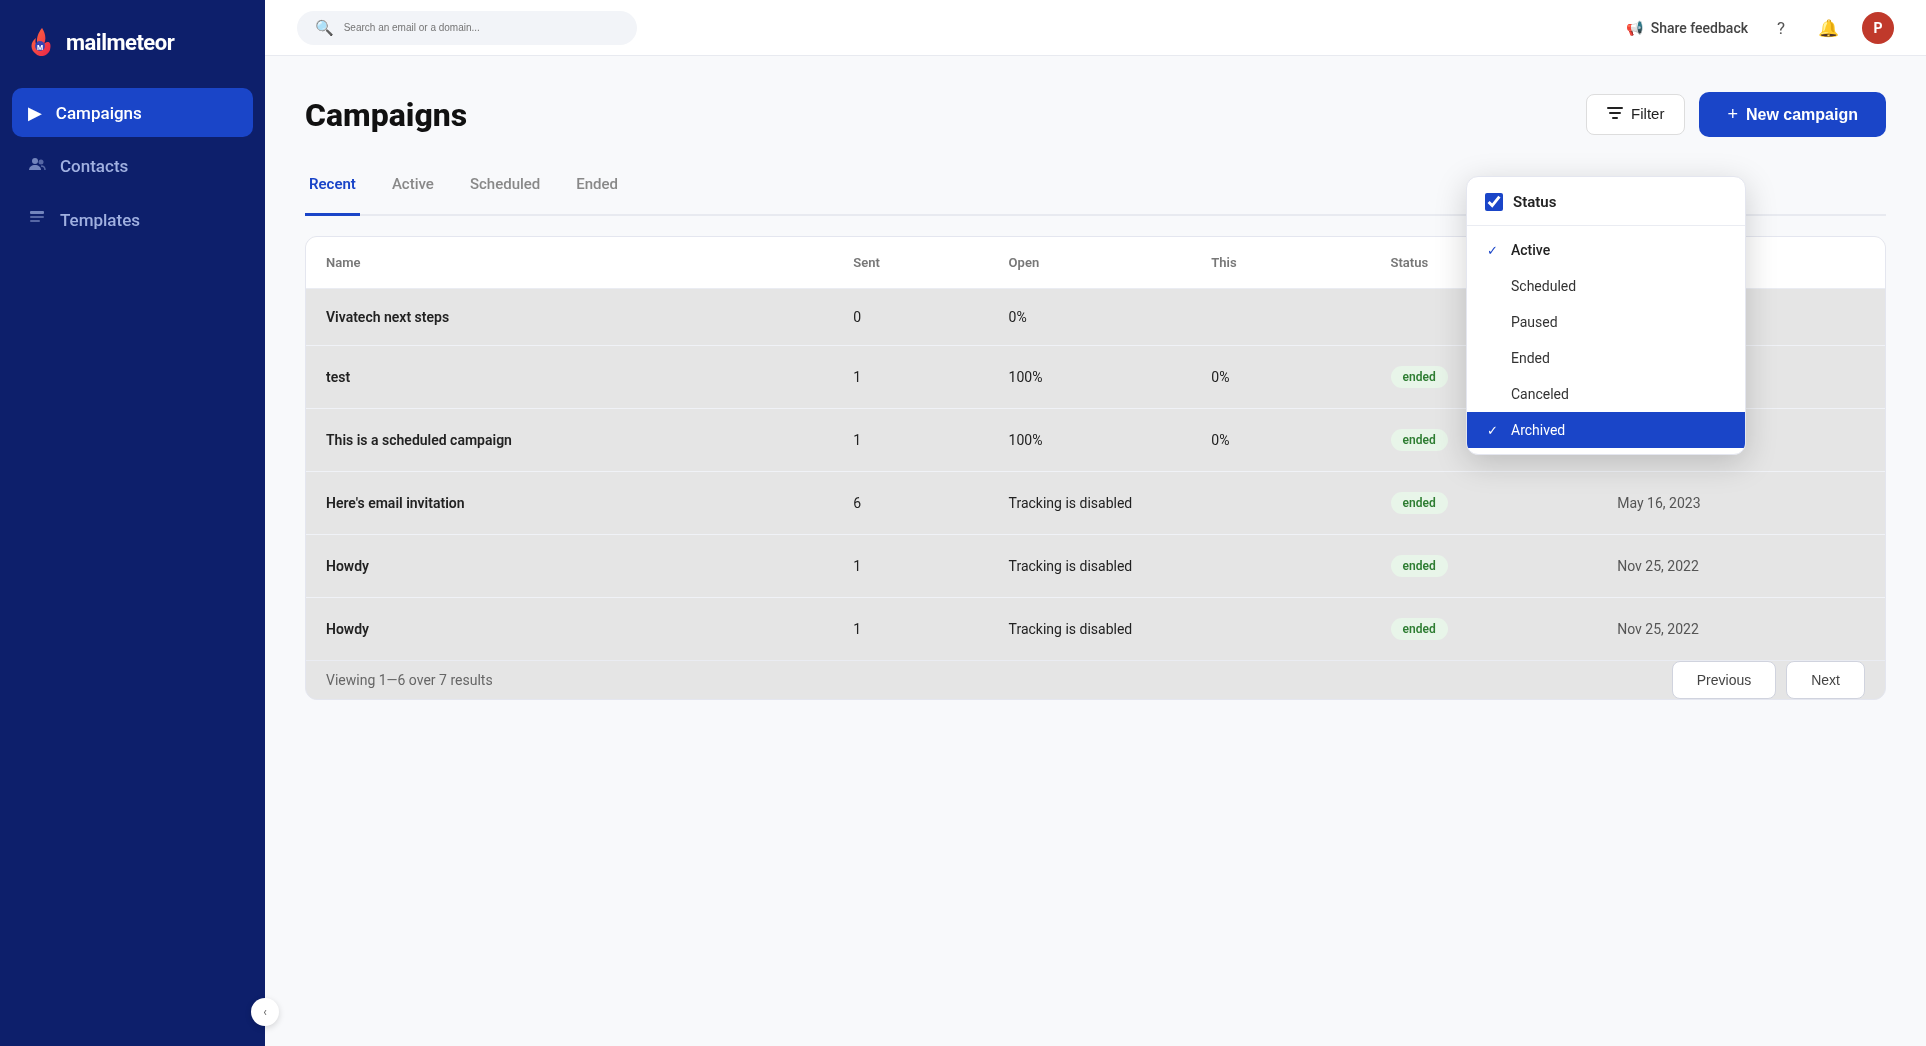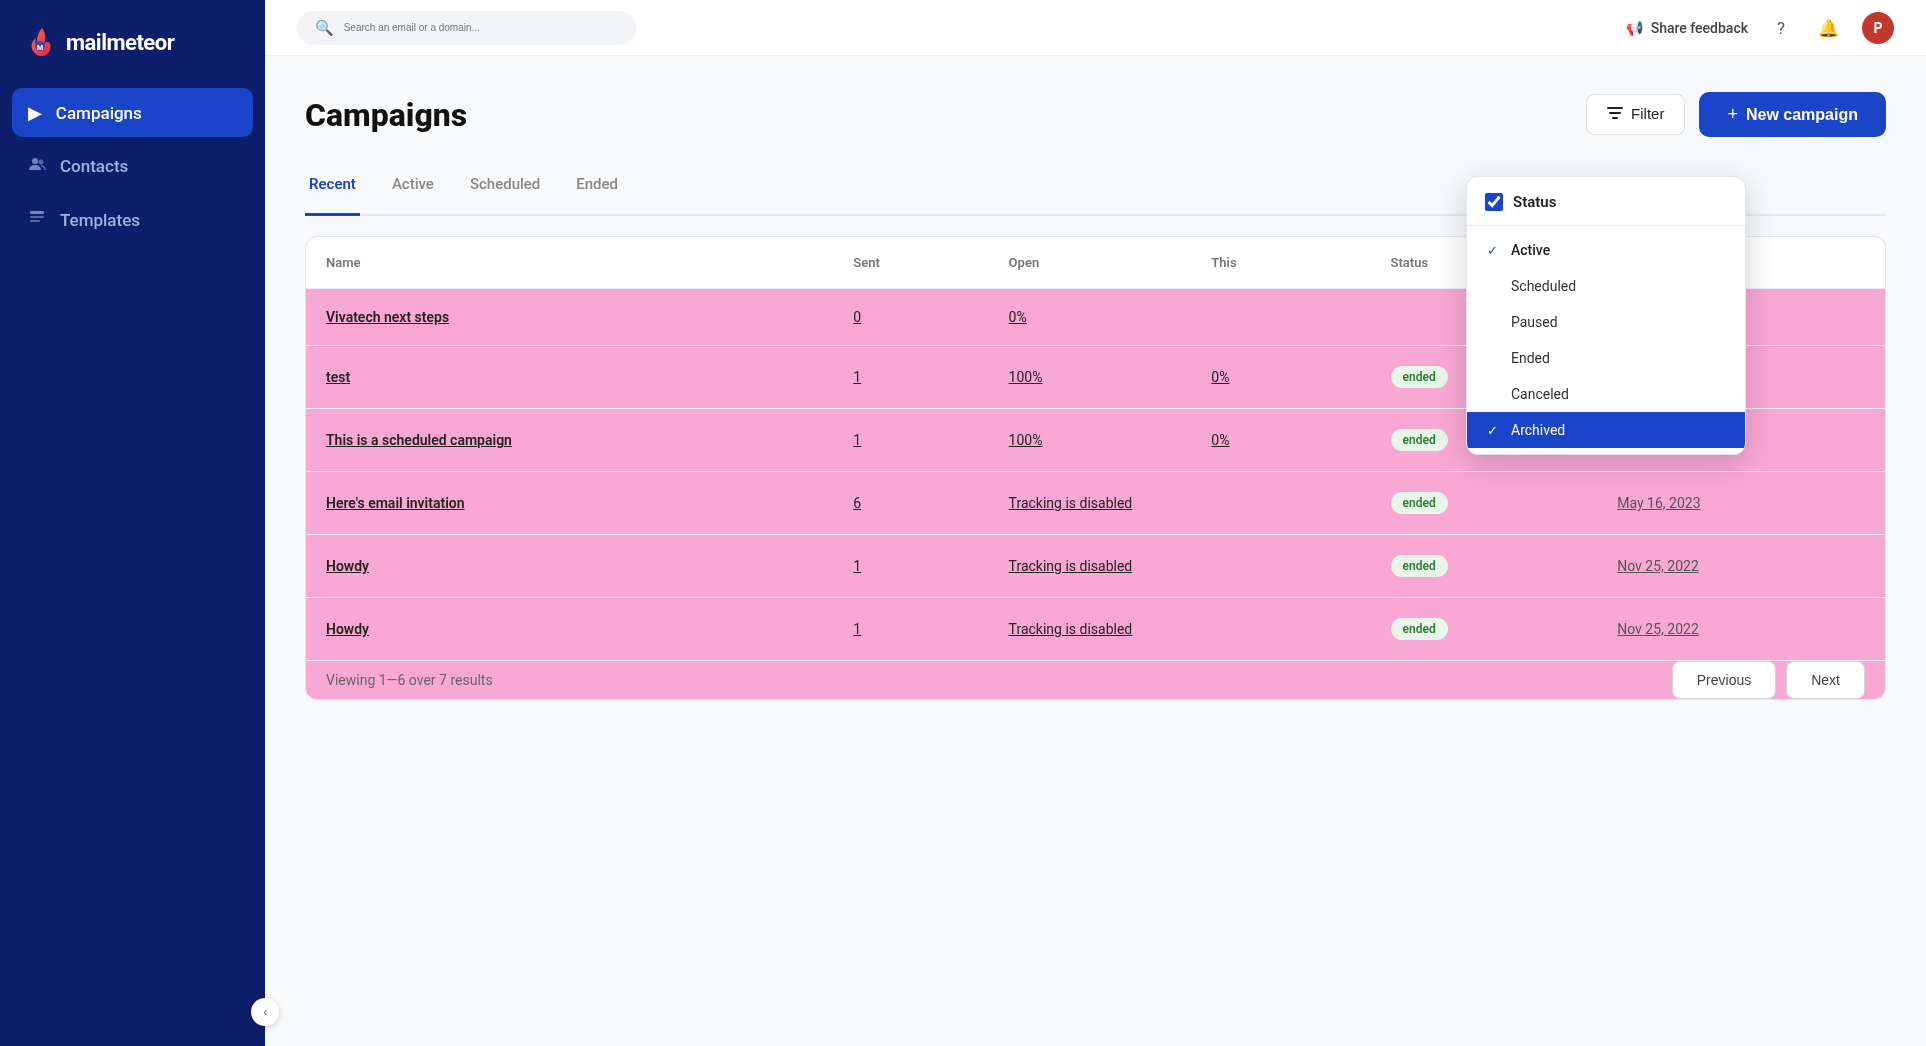--- a/index.html
+++ b/index.html
@@ -171,42 +171,41 @@
       color: #888;
       cursor: pointer;
       border-bottom: 3px solid transparent;
       margin-bottom: -2px;
       font-weight: 500;
     }
     .tab.active { color: #1a45c8; border-bottom-color: #1a45c8; font-weight: 600; }
 
     
     .table-container {
-      background: #f9a8d4;
+      background: #e5e5e5;
       border-radius: 12px;
       border: 1px solid #e4e6ef;
       margin-top: 20px;
       overflow: hidden;
     }
     .table { width: 100%; border-collapse: collapse; }
     .table th {
       text-align: left;
       padding: 18px 20px;
       font-size: 13px;
       font-weight: 600;
       color: #777;
       border-bottom: 1px solid #eaecf2;
       background: #fff;
     }
     .table td {
       padding: 20px 20px;
       font-size: 14px;
       color: #222;
       border-bottom: 1px solid #f0f2f7;
-      text-decoration: underline;
     }
     .table tr:last-child td { border-bottom: none; }
     .status-badge {
       display: inline-block;
       padding: 4px 12px;
       border-radius: 20px;
       font-size: 12px;
       font-weight: 600;
       background: #d4f5e9;
       color: #1a7a4a;

